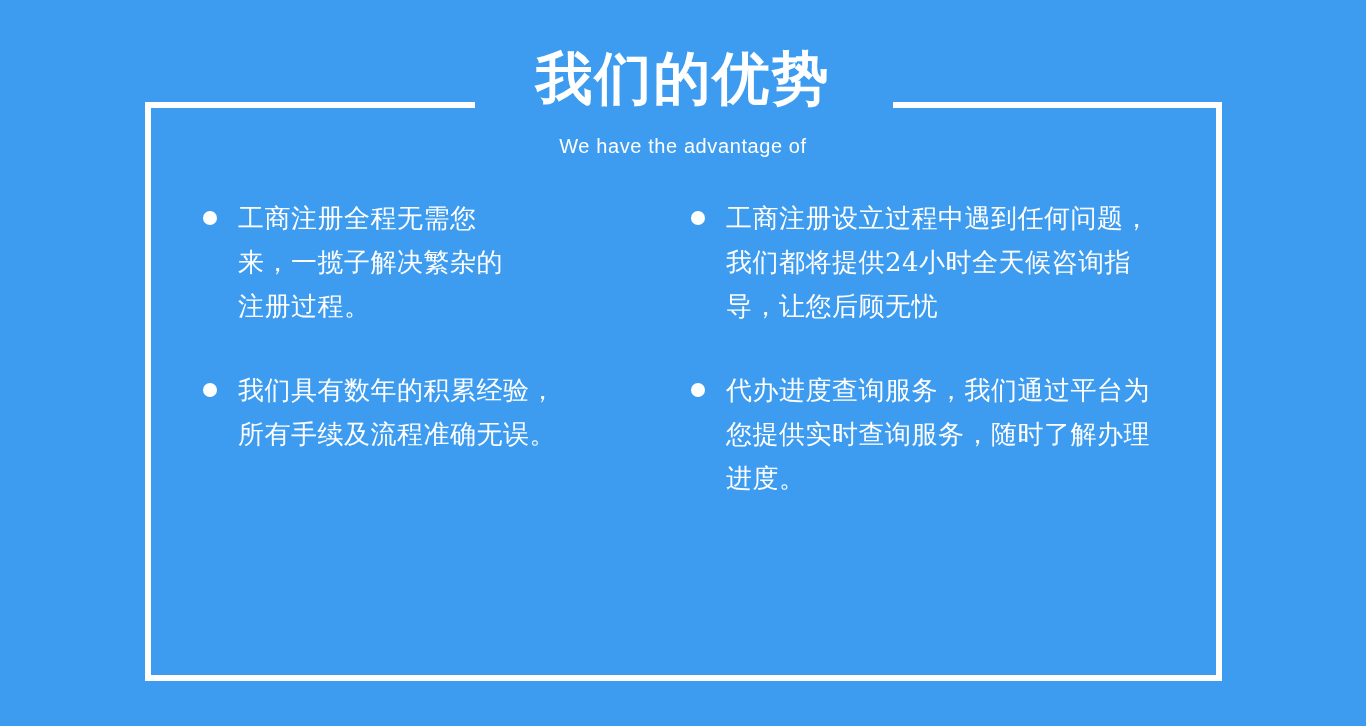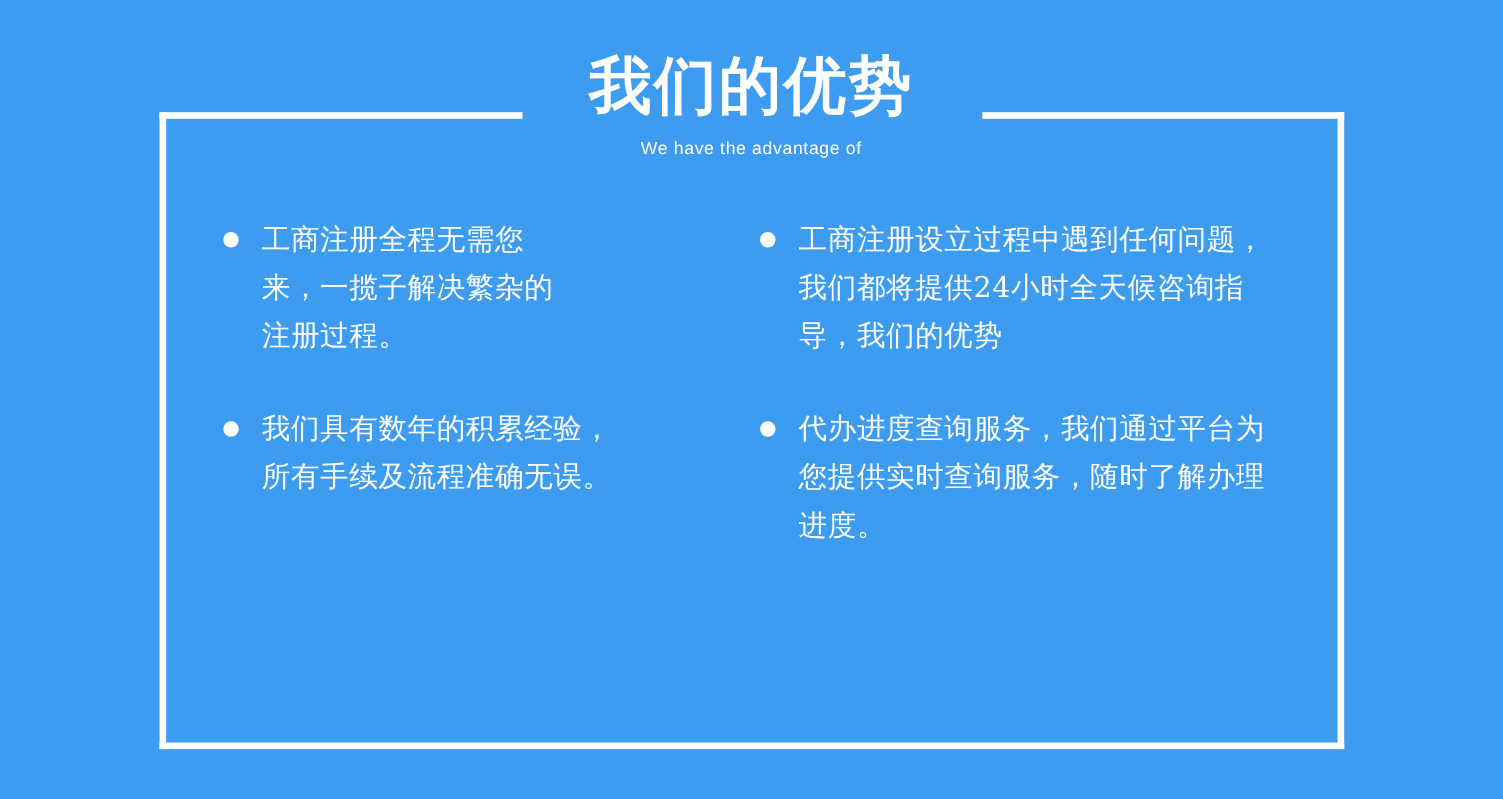--- a/index.html
+++ b/index.html
@@ -57,24 +57,24 @@
     color: #ffffff;
     font-size: 57px;
     font-weight: bold;
     line-height: 1.08;
     letter-spacing: 2px;
     font-family: "DejaVu Sans", "Liberation Sans", sans-serif;
   }
   .heading-subtitle {
     display: block;
     color: #ffffff;
-    font-size: 16px;
+    font-size: 20px;
     font-weight: 300;
     line-height: 1.2;
-    margin-top: 16px;
+    margin-top: 24px;
     letter-spacing: 0.6px;
     font-family: "Liberation Sans", "DejaVu Sans", sans-serif;
   }
 
   
   .columns {
     position: absolute;
     left: 145px;
     top: 196px;
     width: 1077px;
@@ -157,21 +157,21 @@
         <span class="advantage-text">我们具有数年的积累经验，所有手续及流程准确无误。</span>
       </div>
 
 
     </div>
 
     <div class="column column-right">
 
       <div class="advantage-item item-0">
         <span class="bullet"></span>
-        <span class="advantage-text">工商注册设立过程中遇到任何问题，我们都将提供24小时全天候咨询指导，我们的优势</span>
+        <span class="advantage-text">工商注册设立过程中遇到任何问题，我们都将提供24小时全天候咨询指导，让您后顾无忧</span>
       </div>
 
       <div class="advantage-item item-1">
         <span class="bullet"></span>
         <span class="advantage-text">代办进度查询服务，我们通过平台为您提供实时查询服务，随时了解办理进度。</span>
       </div>
 
     </div>
 
   </div>

